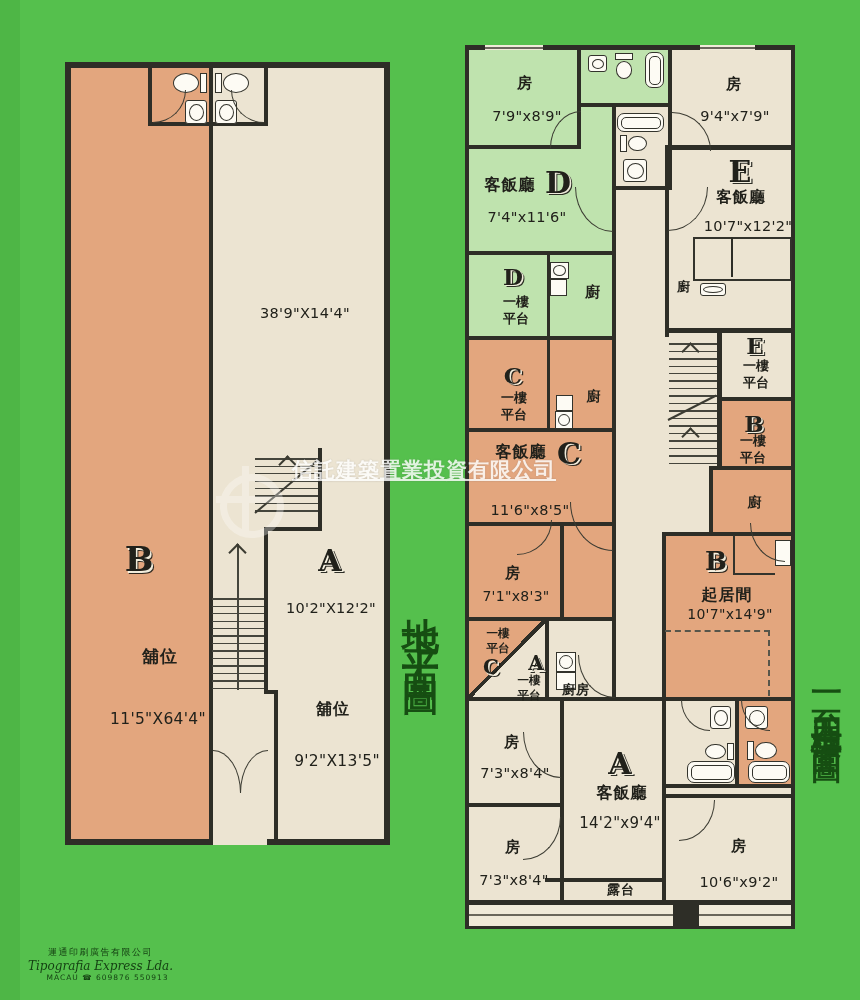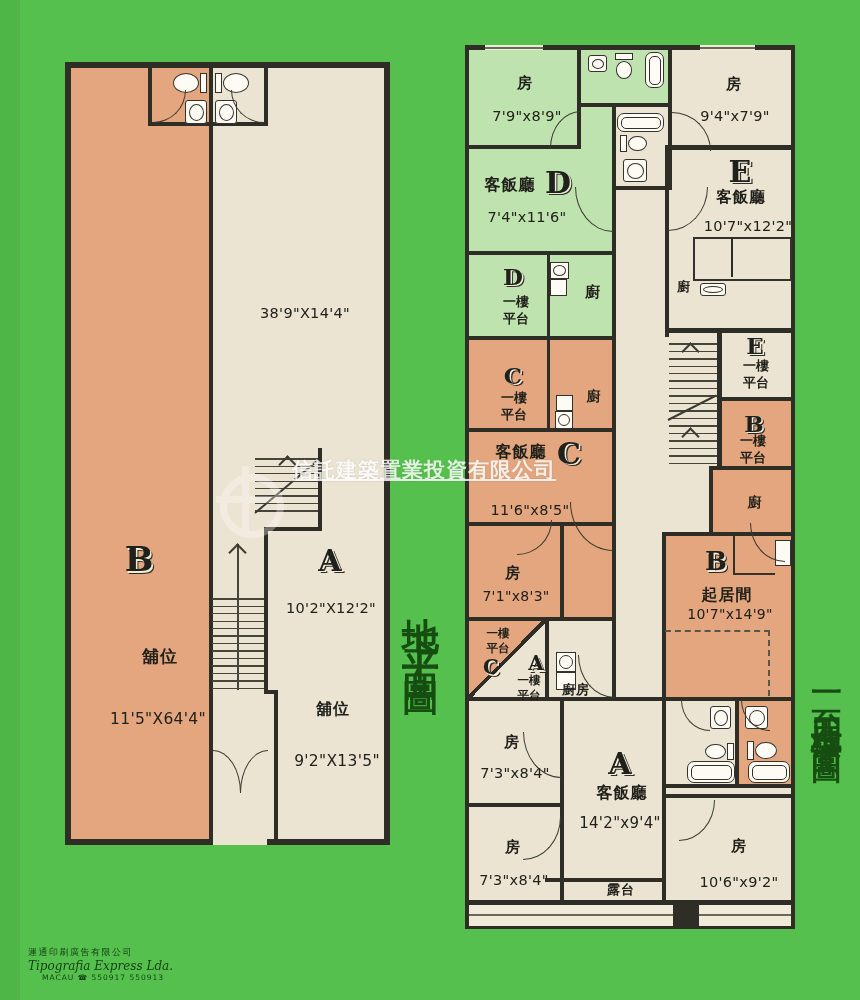--- a/index.html
+++ b/index.html
@@ -42,21 +42,21 @@
   .appl>i{position:absolute;inset:2px;border:1.2px solid #33332c;border-radius:50%;}
   .counter{position:absolute;border:2px solid #33332c;}
   .dashedL{position:absolute;border-top:2px dashed #56554a;border-right:2px dashed #56554a;}
   .win{position:absolute;background:#f0ead9;}
   .win>i{position:absolute;left:0;right:0;top:45%;height:1.5px;background:#6a675c;display:block;}
   .vtitle{position:absolute;writing-mode:vertical-rl;text-orientation:upright;color:#164e12;font-weight:bold;
           font-family:"DejaVu Serif","Liberation Serif",serif;z-index:10;}
   .street{position:absolute;text-align:center;color:#164e12;font-weight:bold;z-index:10;
           font-family:"DejaVu Serif","Liberation Serif",serif;}
   .wm{position:absolute;z-index:40;pointer-events:none;color:#fff;}
-  .printer{position:absolute;color:#143f12;z-index:10;}
+  .printer{position:absolute;color:#143f12;z-index:10;text-align:center;}
 </style>
 </head>
 <body>
 
 <div id="canvas">
   <div class="edge" style="left:0;top:0;width:20px;height:1000px;"></div>
 
   <div class="plan" style="left:65px;top:62px;width:325px;height:783px;background:#ece4d2;">
 
     <div class="rg" style="left:0;top:0;width:147px;height:783px;background:#e3a67e;"></div>
@@ -324,15 +324,15 @@
       <div style="position:absolute;left:0;top:30px;width:66px;height:7px;background:#fff;"></div>
       <div style="position:absolute;left:26px;top:0;width:7px;height:70px;background: #fff;"></div>
     </div>
     <div style="position:absolute;left:292px;top:456px;font-size:21px;font-weight:bold;letter-spacing:1px;opacity:.82;
                 font-family:'DejaVu Serif','Liberation Serif',serif;text-shadow:0 0 2px rgba(90,90,90,.3);text-decoration:underline;">信託建築置業投資有限公司</div>
   </div>
 
   <div class="printer" style="left:28px;top:946px;">
     <div style="font-size:9px;letter-spacing:1.5px;">運通印刷廣告有限公司</div>
     <div style="font-size:12px;font-style:italic;font-family:'DejaVu Serif','Liberation Serif',serif;">Tipografia Express Lda.</div>
-    <div style="font-size:7.5px;letter-spacing:1px;padding-left:14px;">MACAU ☎ 550917 550913</div>
+    <div style="font-size:7.5px;letter-spacing:1px;padding-left:14px;">MACAU ☎ 609876 550913</div>
   </div>
 </div>
 
 </body></html>

